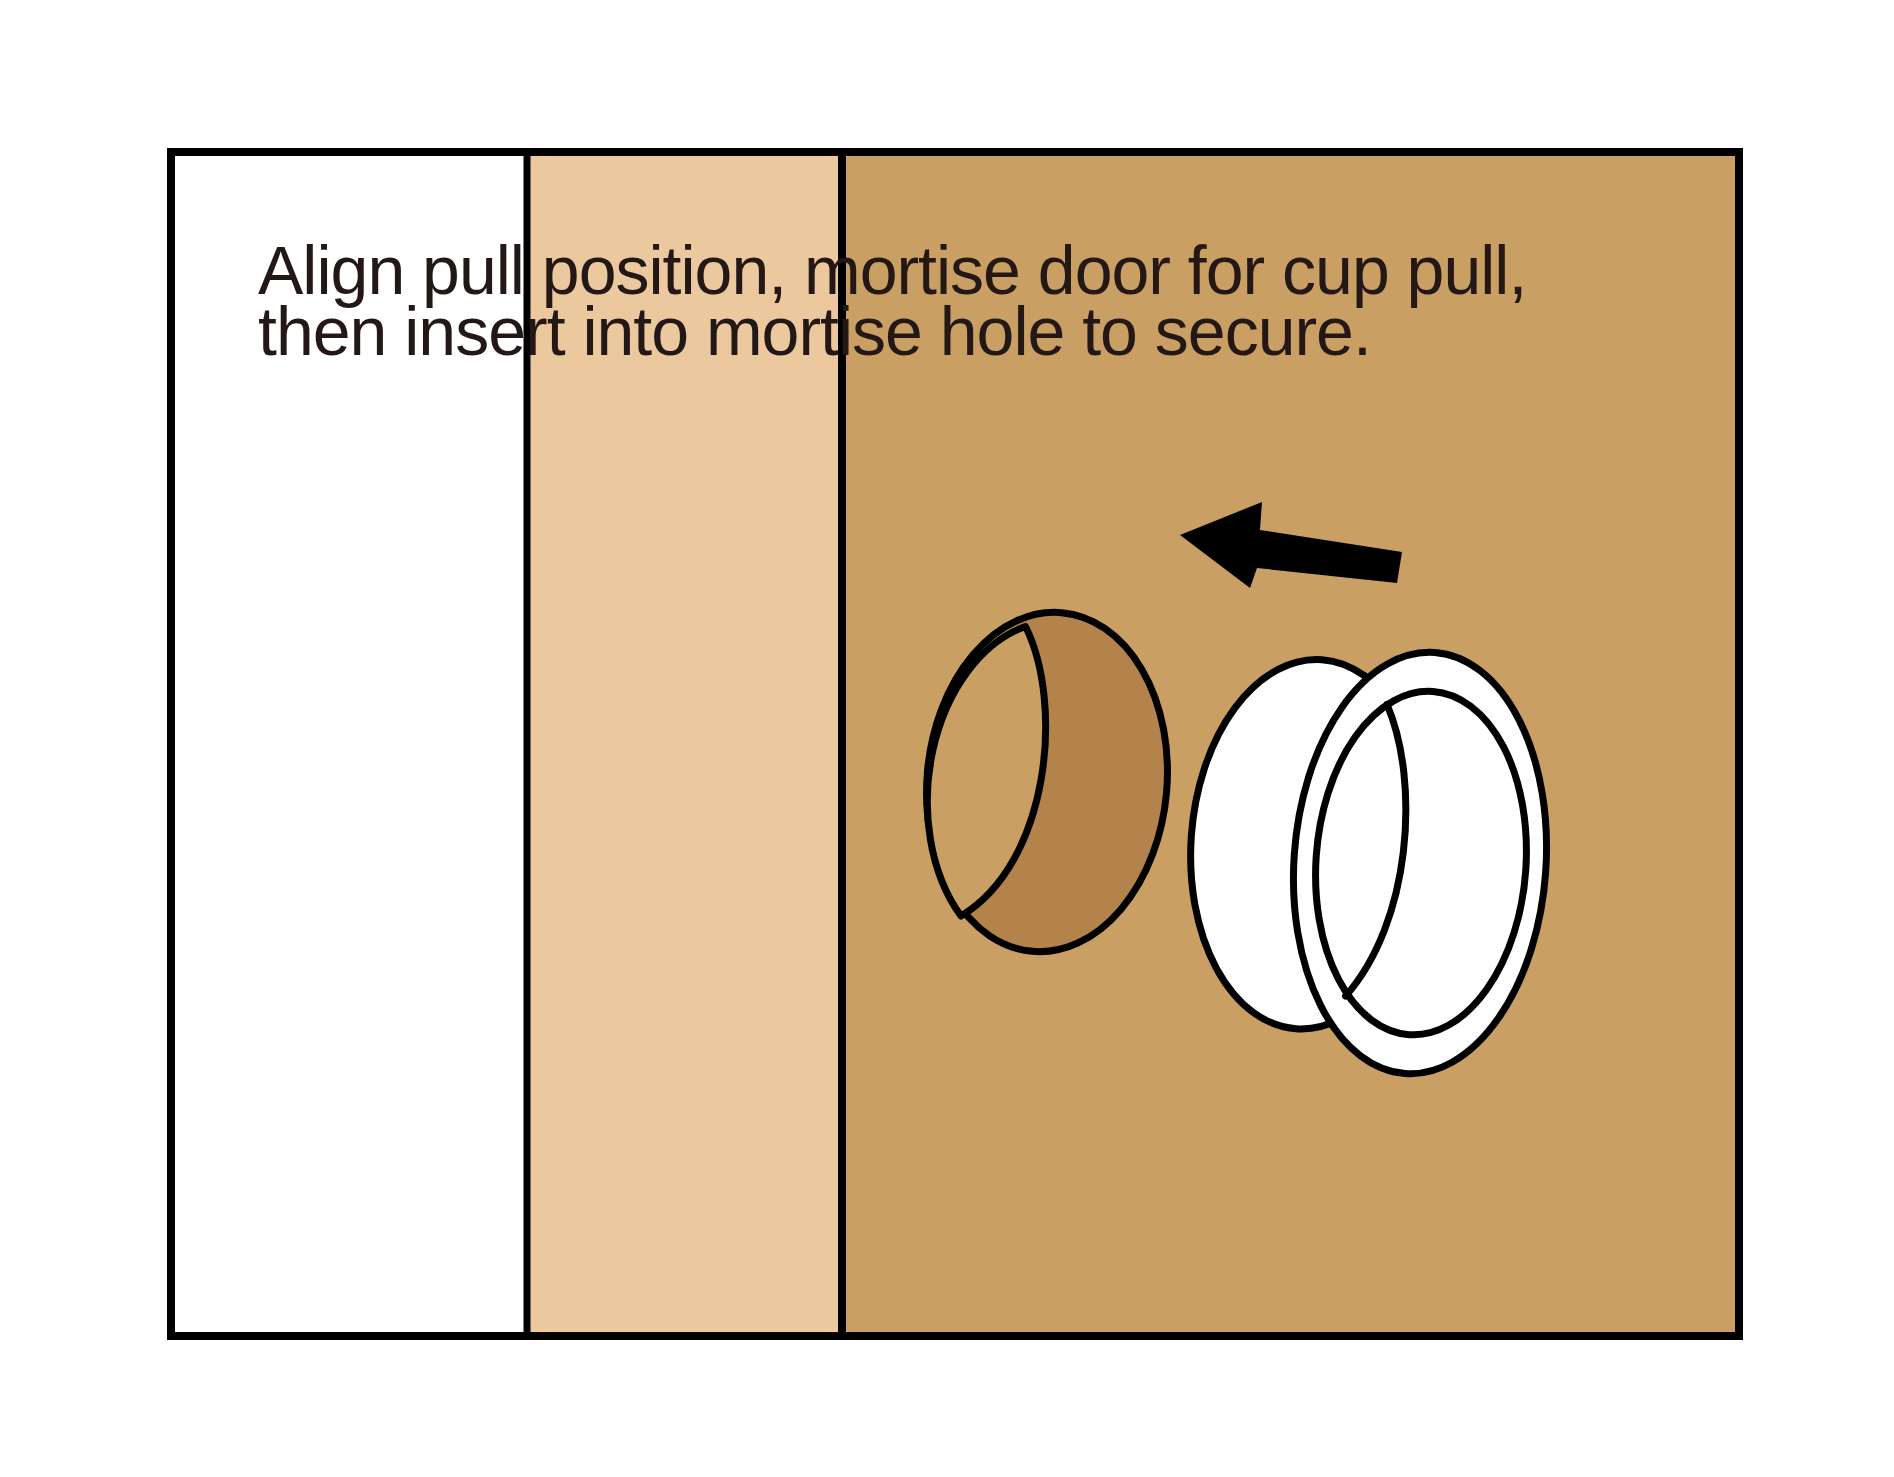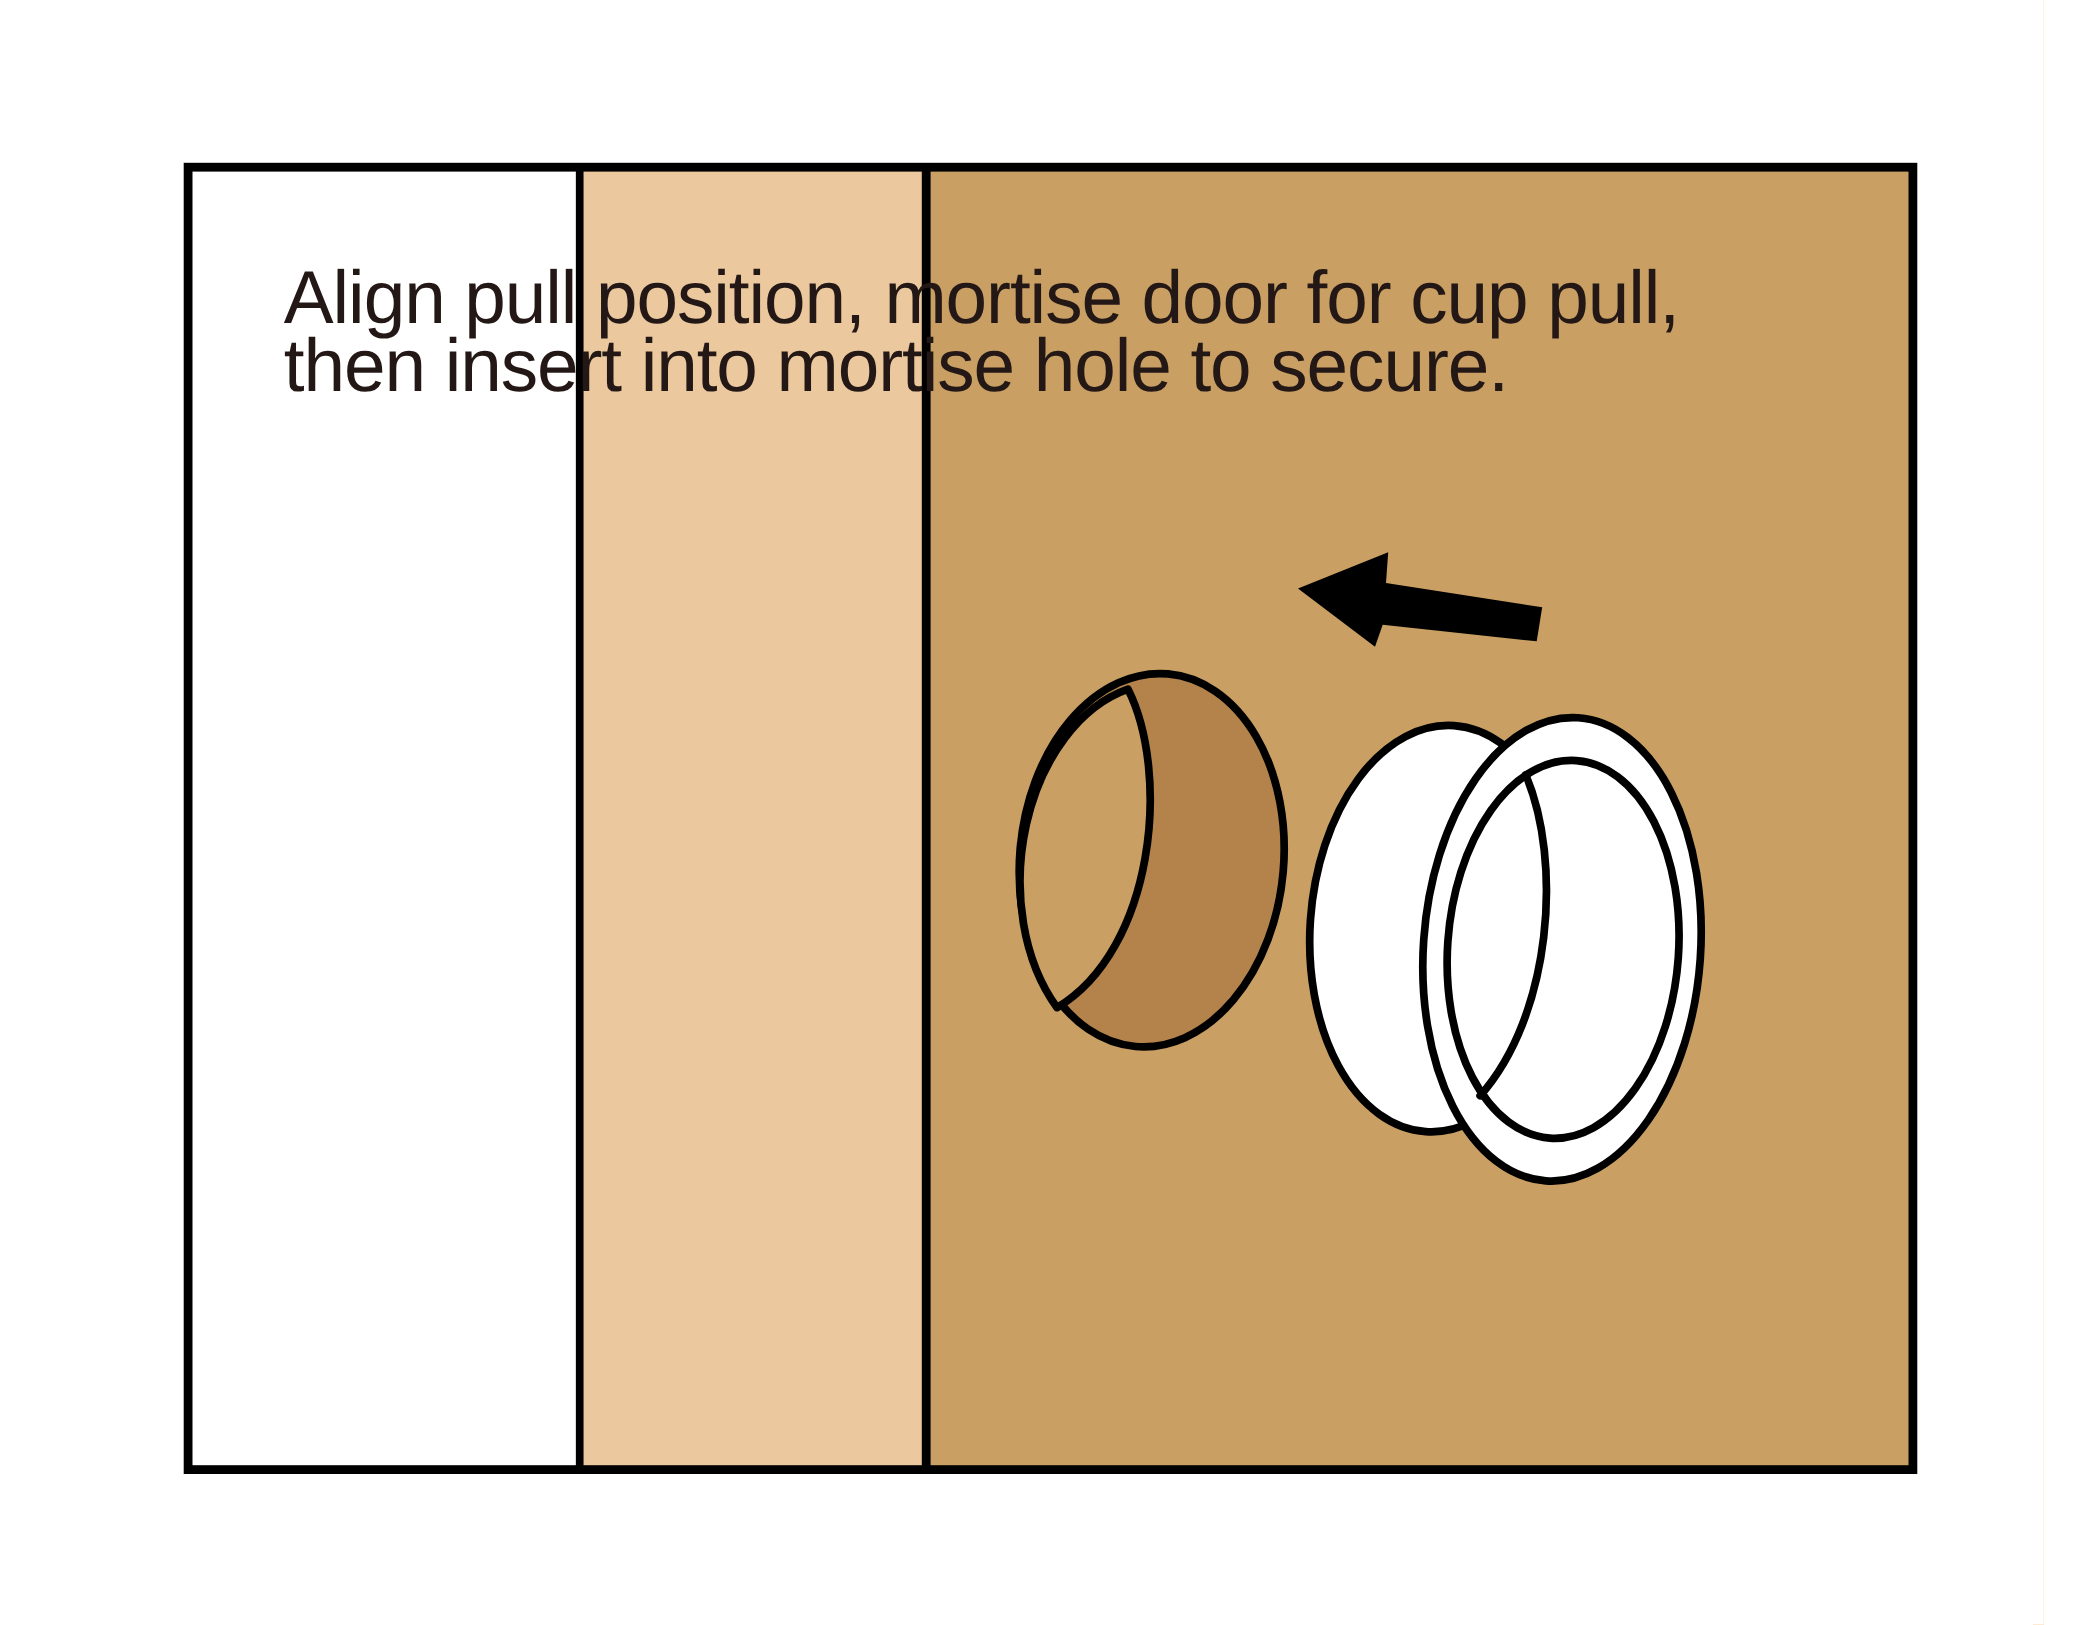--- a/index.html
+++ b/index.html
@@ -4,21 +4,21 @@
 <style>
   html, body {
     margin: 0;
     padding: 0;
     background: #ffffff;
   }
   .stage {
     position: relative;
     width: 1858px;
     height: 1477px;
-    background: #fdba74;
+    background: #ec4899;
     overflow: hidden;
     font-family: "Liberation Sans", sans-serif;
   }
   .stage svg {
     position: absolute;
     inset: 0;
     display: block;
   }
   .instruction-text {
     font-family: "Liberation Sans", sans-serif;

